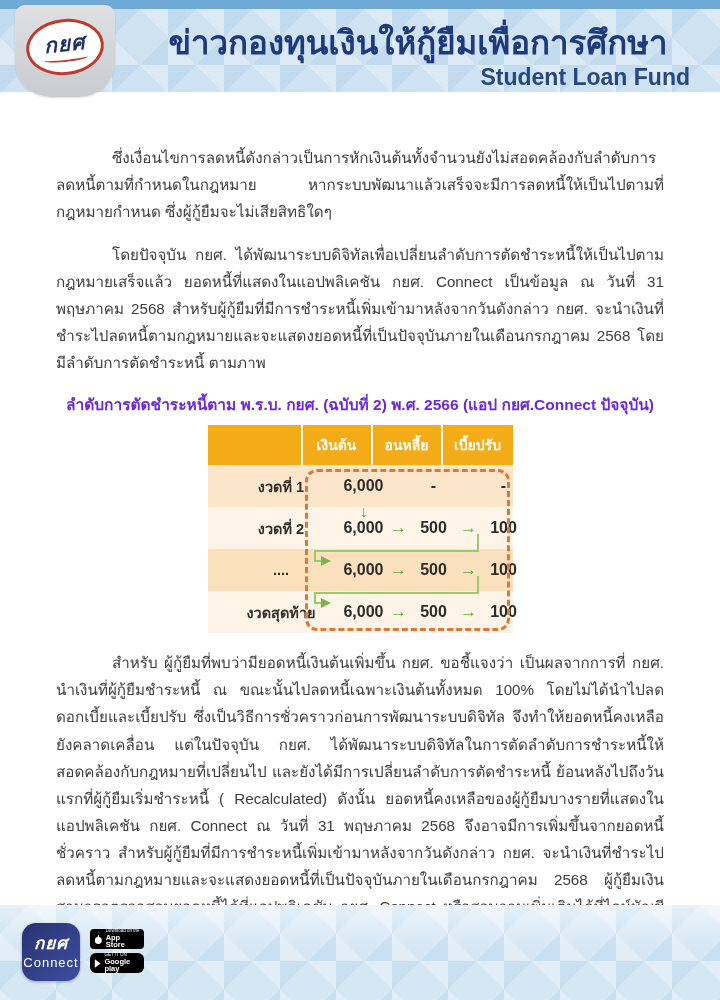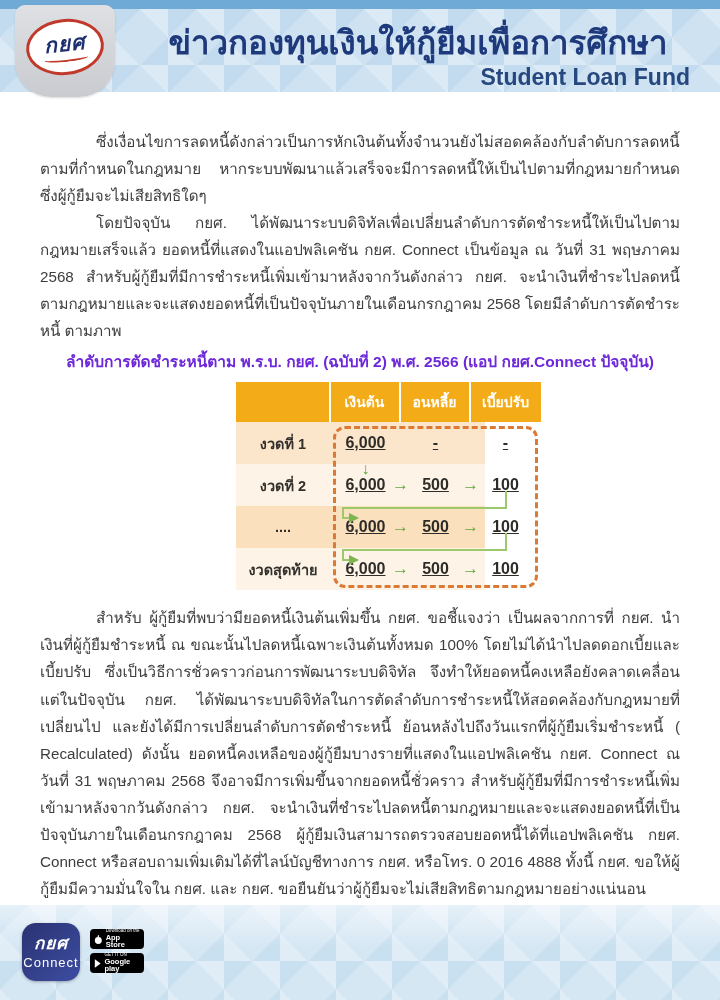--- a/index.html
+++ b/index.html
@@ -21,35 +21,35 @@
   .logo-oval { width:78px; height:56px; background:#fff; border:3px solid #c0392b; border-radius:50%;
     margin:14px auto 0; transform:rotate(-6deg); display:flex; flex-direction:column; align-items:center; justify-content:center; }
   .logo-oval .kys { color:#1d2f6e; font-weight:bold; font-style:italic; font-size:21px; line-height:1; letter-spacing:1px; }
   .logo-oval .swoosh { width:44px; height:7px; border-bottom:2px solid #c0392b; border-radius:50%; margin-top:1px; }
   .titles { position:absolute; left:140px; top:16px; width:556px; }
   .title-main { font-size:33px; font-weight:bold; color:#1e3a7c; text-align:center; line-height:1.1; }
   .title-sub { font-size:23px; font-weight:bold; color:#27477f; text-align:right; padding-right:6px; margin-top:3px; }
 
   
   .main { position:absolute; left:0; top:92px; width:720px; padding:36px 40px 0 40px; }
-  .para { font-size:15.2px; line-height:1.78; color:#3d3d3d; text-align:justify; text-indent:56px; margin:0; }
+  .para { font-size:15.2px; line-height:1.78; color:#3d3d3d; text-align:justify; text-indent:56px; margin:16px; }
   .tbl-title { font-size:15.5px; font-weight:bold; color:#6d28d9; text-align:center; margin:5px 0 8px 0; }
 
   
-  .tbl { position:relative; width:249px; margin:4px auto 14px auto; }
+  .tbl { position:relative; width:305px; margin:4px auto 14px auto; }
   .trow, .thead { display:grid; grid-template-columns:95px 70px 70px 70px; }
   .thead { height:40px; }
   .th { background:#f3ab17; color:#fff; font-size:14px; font-weight:600; display:flex; align-items:center; justify-content:center; border-right:2px solid #fff; }
   .th:last-child { border-right:none; }
-  .trow { height:42px; }
+  .trow { height:42px;padding-left:26px; }
   .bg-a { background:#fbe6cc; }
   .bg-b { background:#fdf4e7; }
   .bg-c { background:#fae0bd; }
   .tlabel { display:flex; align-items:center; justify-content:center; font-size:14.5px; font-weight:bold; color:#33302c; }
-  .tval { position:relative; display:flex; align-items:center; justify-content:center; font-size:16px; font-weight:bold; color:#2e2c29;text-decoration:underline; }
+  .tval { position:relative; display:flex; align-items:center; justify-content:center; font-size:16px; font-weight:bold; color:#2e2c29; }
   .arr { position:absolute; left:-9px; width:18px; text-align:center; color:#5fa93c; font-weight:bold; font-size:17px; z-index:3; }
   .darr { position:absolute; left:50%; transform:translateX(-50%); bottom:-14px; color:#5fa93c; font-weight:bold; font-size:16px; z-index:3; }
   .dash-box { position:absolute; left:97px; top:44px; width:205px; height:162px; border:3px dashed #dc7a35; border-radius:12px; pointer-events:none; z-index:4; }
   .elbow { position:absolute; left:93px; width:190px; height:40px; pointer-events:none; z-index:2; }
 
   
   .footer { position:absolute; left:0; top:905px; width:720px; height:95px;
     background-color:#d6e7f4;
     background-image:
       linear-gradient(180deg, rgba(255,255,255,.55) 0%, rgba(255,255,255,0) 45%),
@@ -173,21 +173,21 @@
     <div class="badge" style="top:24px;">
       <svg width="9" height="11" viewBox="0 0 9 11">
         <circle cx="4.5" cy="6.5" r="3.6" fill="#fff"></circle>
         <rect x="4" y="1" width="1.2" height="2.4" fill="#fff" transform="rotate(18 4.5 2)"></rect>
       </svg>
       <div class="btxt">
         <span class="bs">Download on the</span>
         <span class="bb">App Store</span>
       </div>
     </div>
-    <div class="badge" style="top:48px;">
+    <div class="badge" style="top:48px;border-radius:6px;">
       <svg width="9" height="11" viewBox="0 0 9 11">
         <path d="M1,0.5 L8,5.5 L1,10.5 Z" fill="#fff"></path>
       </svg>
       <div class="btxt">
         <span class="bs">GET IT ON</span>
         <span class="bb">Google play</span>
       </div>
     </div>
 
   </div>

